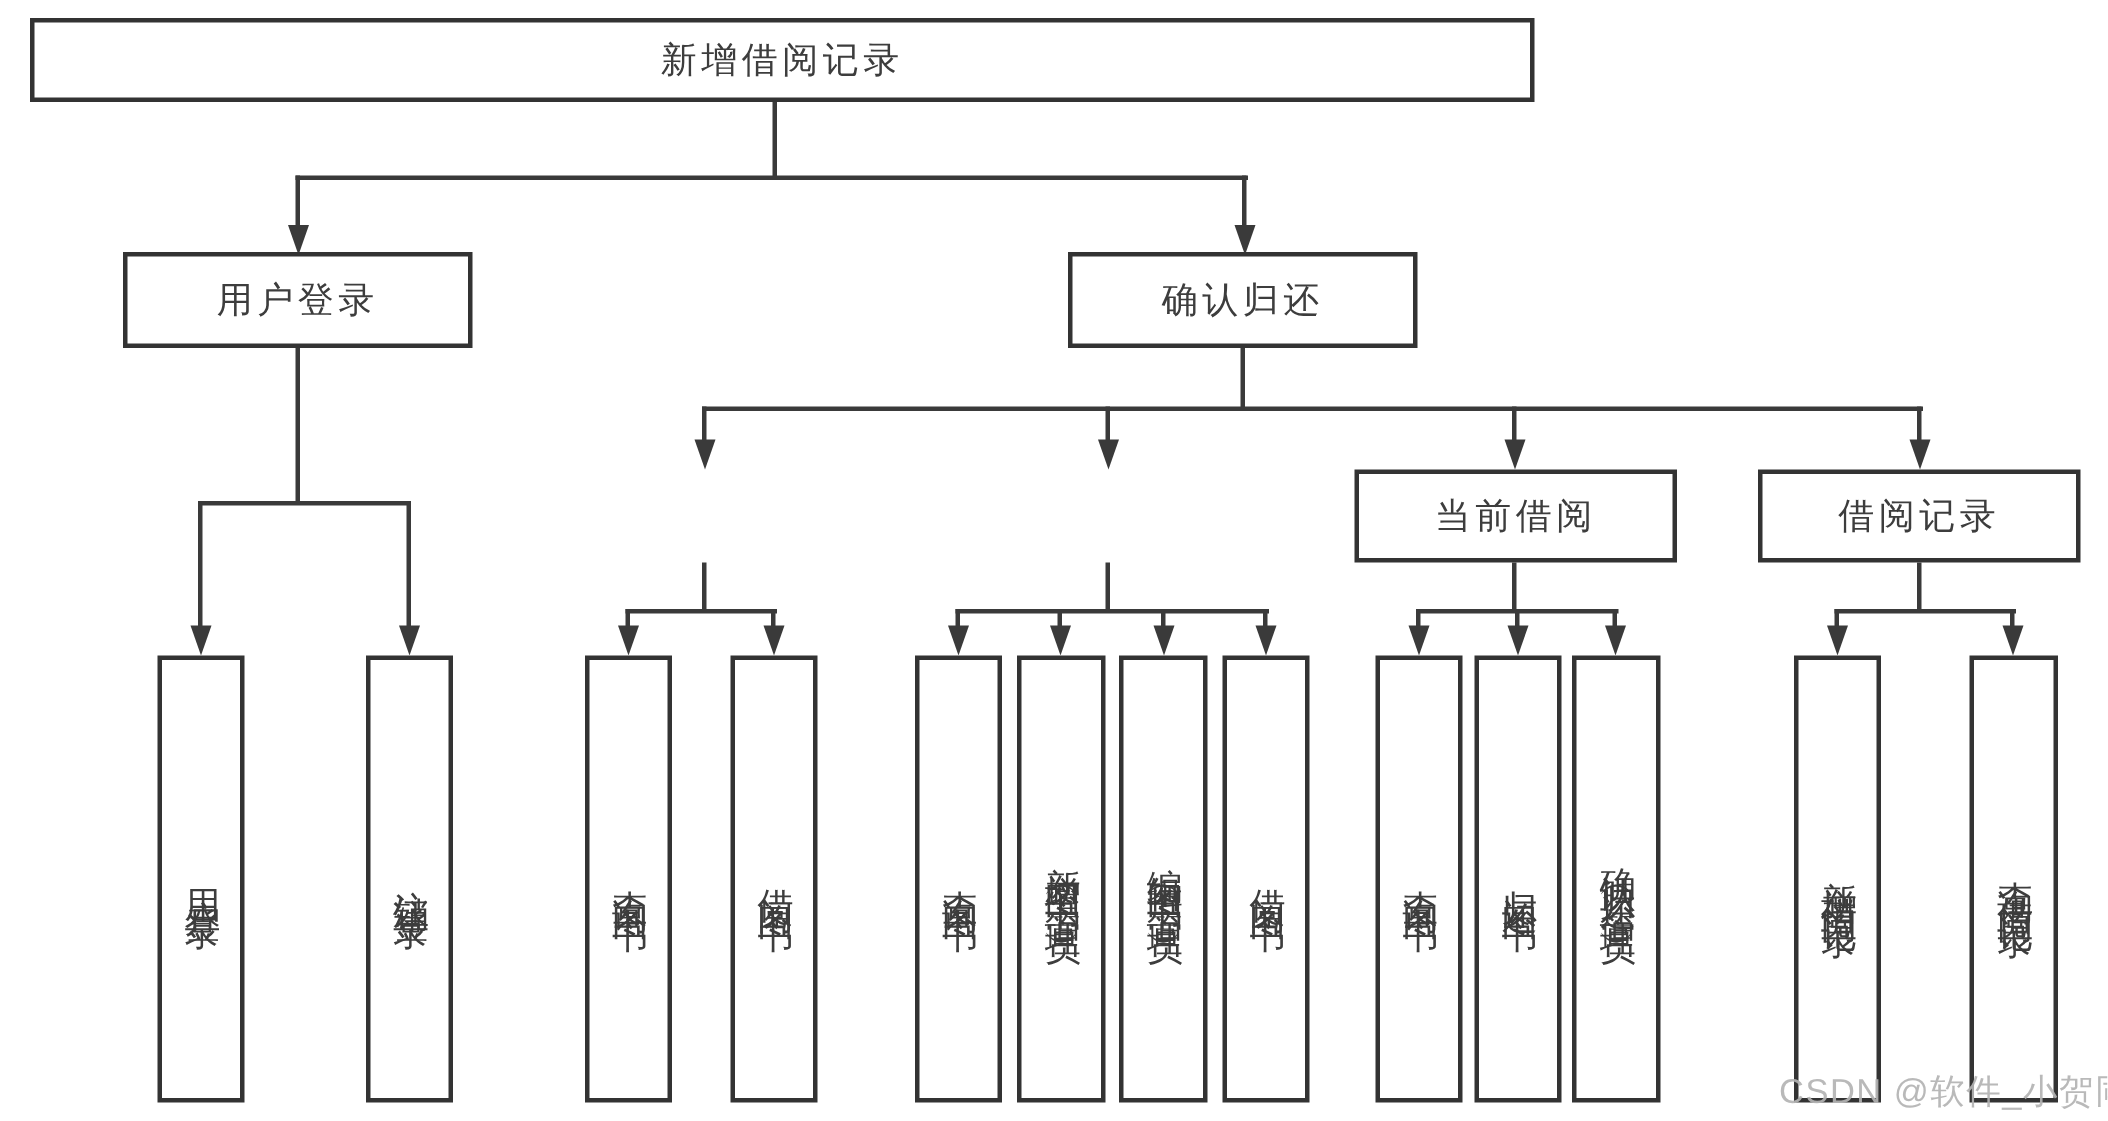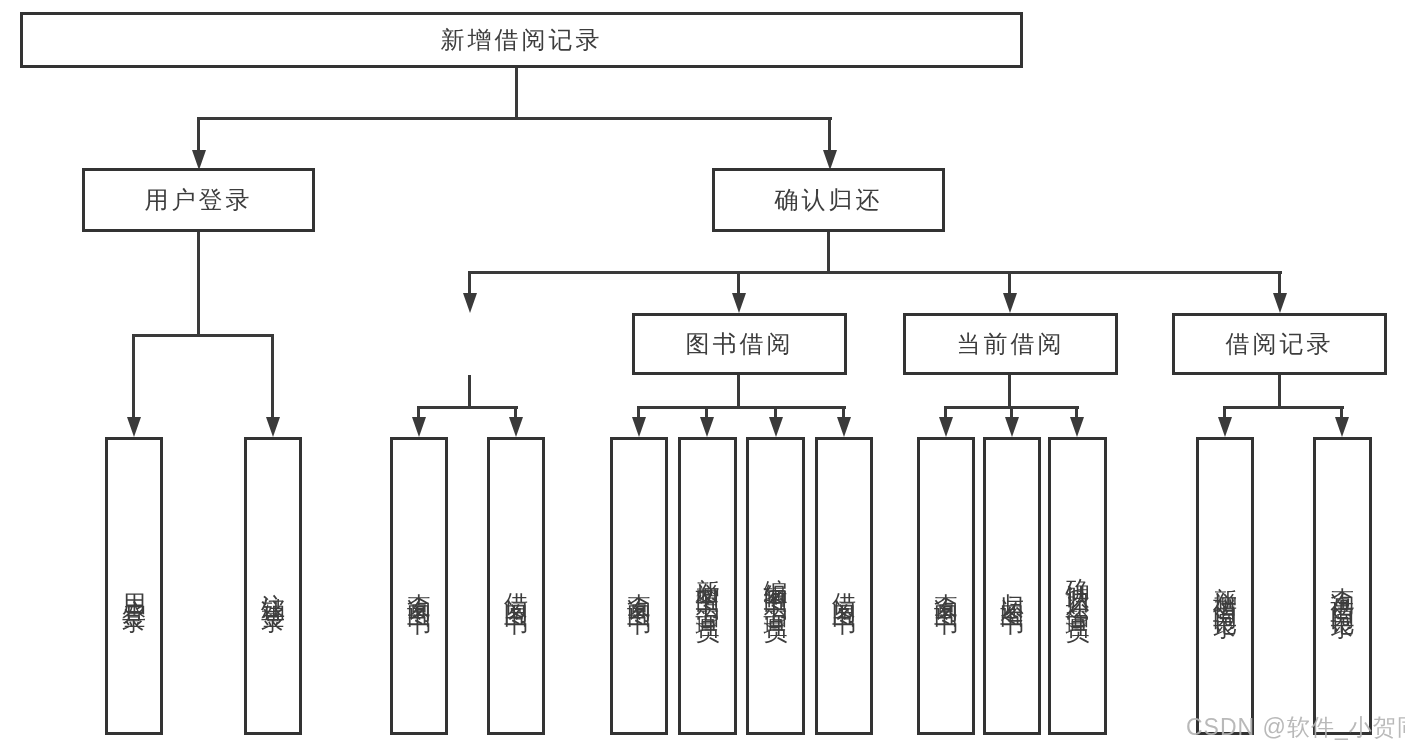--- a/index.html
+++ b/index.html
@@ -65,23 +65,20 @@
   <div class="hline" style="left:468px;top:271px;width:814px;"></div>
   <div class="vline" style="left:468px;top:271px;height:28px;"></div>
   <div class="arrow-down" style="left:463px;top:293px;"></div>
   <div class="vline" style="left:737px;top:271px;height:28px;"></div>
   <div class="arrow-down" style="left:732px;top:293px;"></div>
   <div class="vline" style="left:1008px;top:271px;height:28px;"></div>
   <div class="arrow-down" style="left:1003px;top:293px;"></div>
   <div class="vline" style="left:1278px;top:271px;height:28px;"></div>
   <div class="arrow-down" style="left:1273px;top:293px;"></div>
 
-  <div class="node" style="left:632px;top:313px;width:215px;height:62px;">
-    <span>图书借阅</span>
-  </div>
   <div class="node" style="left:903px;top:313px;width:215px;height:62px;">
     <span>当前借阅</span>
   </div>
   <div class="node" style="left:1172px;top:313px;width:215px;height:62px;">
     <span>借阅记录</span>
   </div>
 
   <div class="vline" style="left:468px;top:375px;height:33px;"></div>
   <div class="hline" style="left:417px;top:406px;width:101px;"></div>
   <div class="vline" style="left:417px;top:406px;height:14px;"></div>

